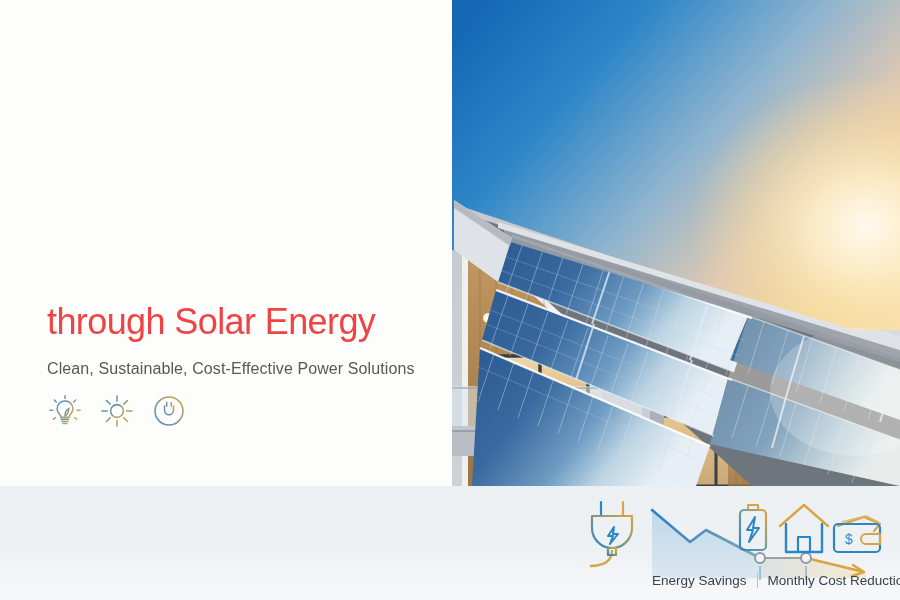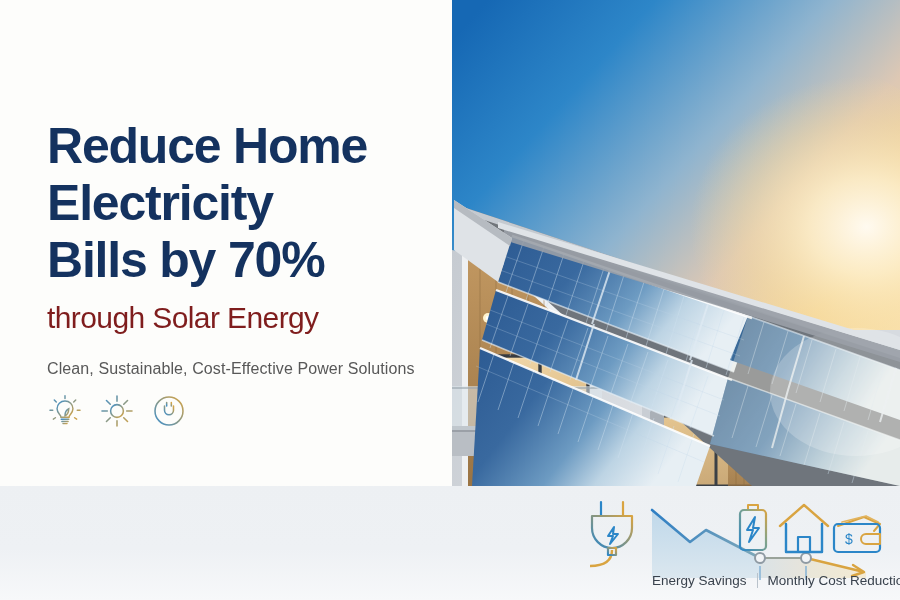--- a/index.html
+++ b/index.html
@@ -36,22 +36,22 @@
     font-size: 50px;
     font-weight: bold;
     line-height: 57px;
     letter-spacing: -1.2px;
   }
   .headline-line { display: block; white-space: nowrap; }
   .subhead {
     position: absolute;
     left: 47px;
     top: 301px;
-    color: #7f1d1d;
-    font-size: 30px;
+    color: #ef4444;
+    font-size: 36px;
     font-weight: normal;
     letter-spacing: -0.6px;
     white-space: nowrap;
   }
   .tagline {
     position: absolute;
     left: 47px;
     top: 360px;
     color: #585858;
     font-size: 16px;
@@ -109,25 +109,20 @@
     display: inline-block;
   }
 </style>
 </head>
 <body>
 
 <div class="slide">
 
   <div class="left-panel">
 
-    <div class="headline">
-      <span class="headline-line">Reduce Home</span>
-      <span class="headline-line">Electricity</span>
-      <span class="headline-line">Bills by 70%</span>
-    </div>
 
     <div class="subhead">through Solar Energy</div>
 
     <div class="tagline">Clean, Sustainable, Cost-Effective Power Solutions</div>
 
     <div class="feature-icons">
 
       <span>
         <svg width="38" height="38" viewBox="0 0 44 44" fill="none">
           <defs>

